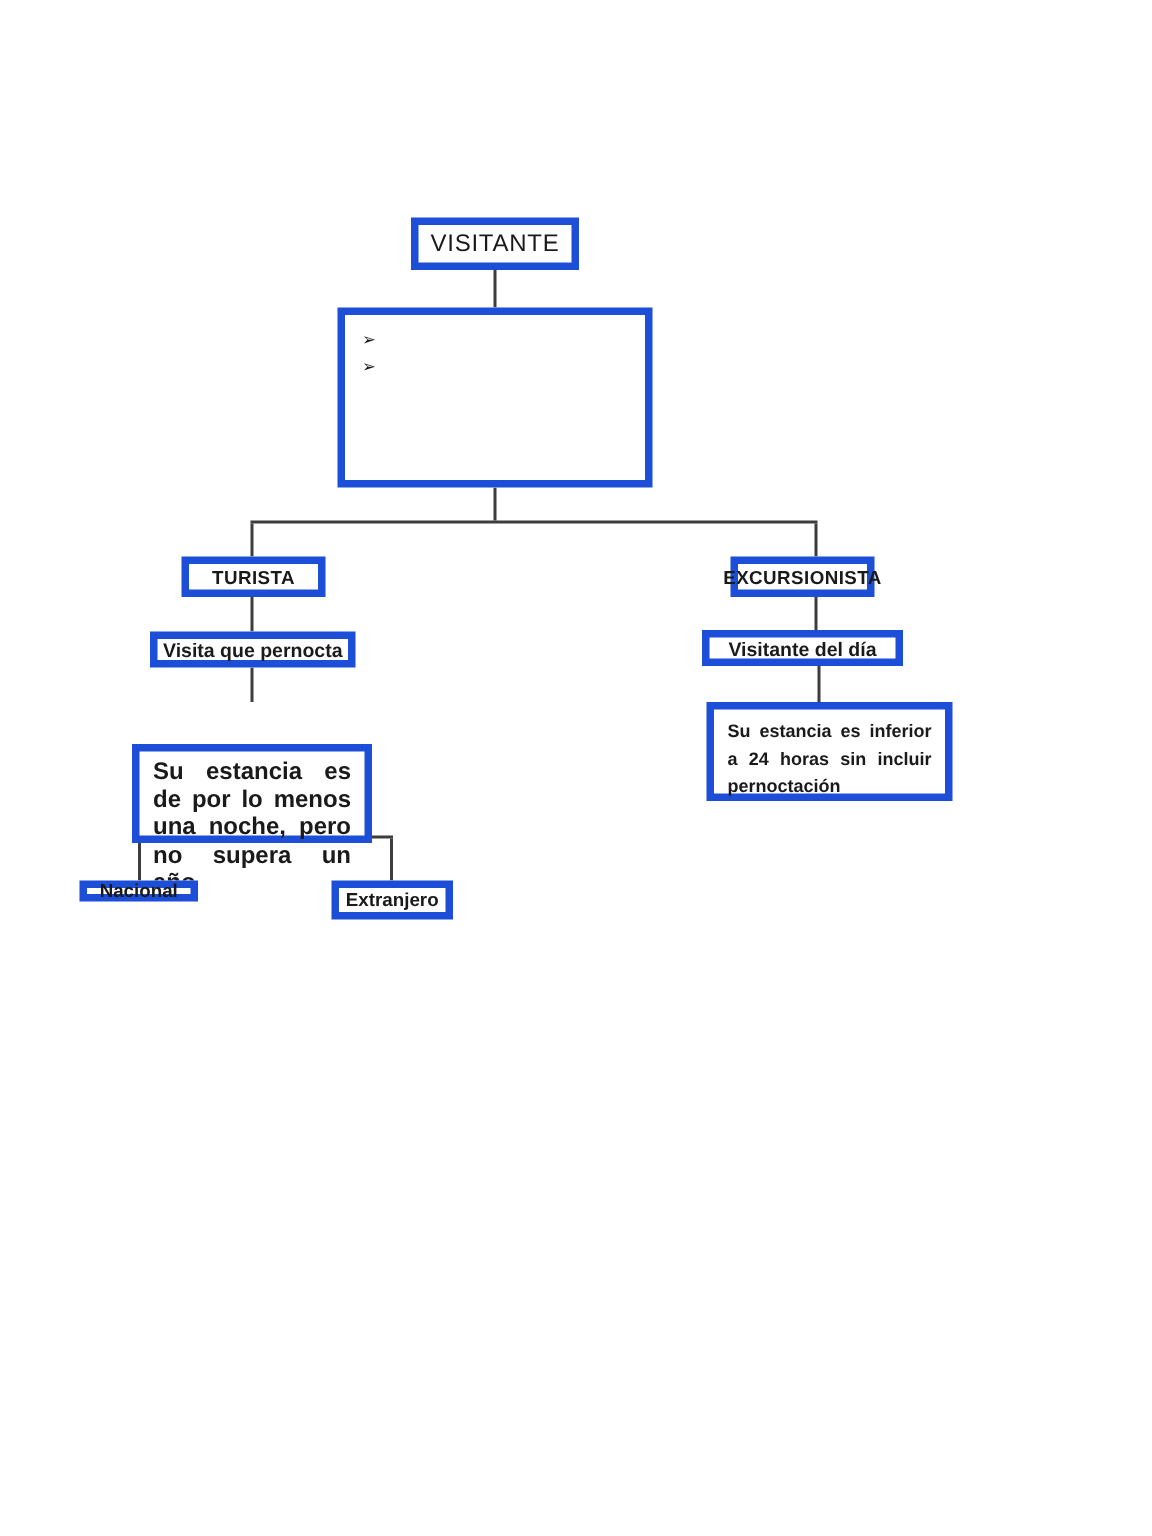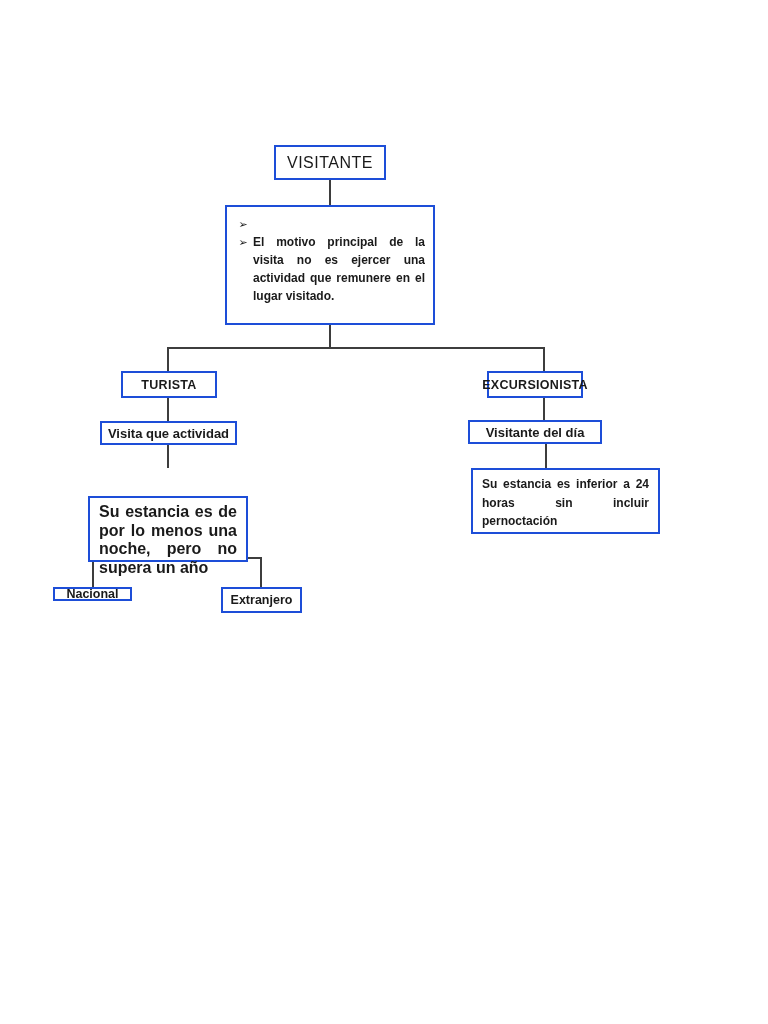--- a/index.html
+++ b/index.html
@@ -13,21 +13,21 @@
     height: 1024px;
     background: #ffffff;
     overflow: hidden;
     font-family: "Liberation Sans", "DejaVu Sans", sans-serif;
     color: #1a1a1a;
   }
   .node {
     position: absolute;
     box-sizing: border-box;
     background: #ffffff;
-    border: 2px solid #1d4ed8;
+    border: 5px solid #1d4ed8;
     display: flex;
     align-items: center;
     justify-content: center;
     font-weight: bold;
     font-size: 12.5px;
     color: #1a1a1a;
     white-space: nowrap;
   }
   .node-visitante {
     left: 274px; top: 145px; width: 112px; height: 35px;
@@ -58,21 +58,21 @@
     flex: 1;
     text-align: justify;
   }
   .node-turista        { left: 121px; top: 371px; width: 96px;  height: 27px; letter-spacing: 0.3px; }
   .node-pernocta       { left: 100px; top: 421px; width: 137px; height: 24px; font-size: 13px; }
   .node-turista-desc   { left: 88px;  top: 468px; width: 160px; height: 66px;
                          display: block; padding: 5px 9px; white-space: normal;
                          font-size: 16px; line-height: 18.5px; text-align: justify; margin-top: 28px; }
   .node-excursionista  { left: 487px; top: 371px; width: 96px; height: 27px; letter-spacing: 0.3px; }
   .node-dia            { left: 468px; top: 420px; width: 134px; height: 24px; font-size: 13px; }
-  .node-exc-desc       { left: 471px; top: 468px; width: 189px; height: 66px;
+  .node-exc-desc       { left: 471px; top: 468px; width: 164px; height: 66px;
                          display: block; padding: 5px 9px; white-space: normal;
                          font-size: 12px; line-height: 18.5px; text-align: justify; }
   .node-nacional       { left: 53px;  top: 587px; width: 79px;  height: 14px; }
   .node-extranjero     { left: 221px; top: 587px; width: 81px;  height: 26px; }
 
   .line {
     position: absolute;
     background: #3d3d3d;
   }
 </style>
@@ -98,30 +98,29 @@
   <div class="node node-visitante">
     <span>VISITANTE</span>
   </div>
 
   <div class="node node-definition">
     <div class="bullet-item">
       <span class="bullet-marker">➢</span>
     </div>
     <div class="bullet-item">
       <span class="bullet-marker">➢</span>
-      <span class="bullet-text">El motivo principal de la visita no es ejercer una actividad que remunere en el lugar visitado.</span>
     </div>
   </div>
 
   <div class="node node-turista">
     <span>TURISTA</span>
   </div>
 
   <div class="node node-pernocta">
-    <span>Visita que actividad</span>
+    <span>Visita que pernocta</span>
   </div>
 
   <div class="node node-turista-desc">
     <span>Su estancia es de por lo menos una noche, pero no supera un año</span>
   </div>
 
   <div class="node node-excursionista">
     <span>EXCURSIONISTA</span>
   </div>
 

